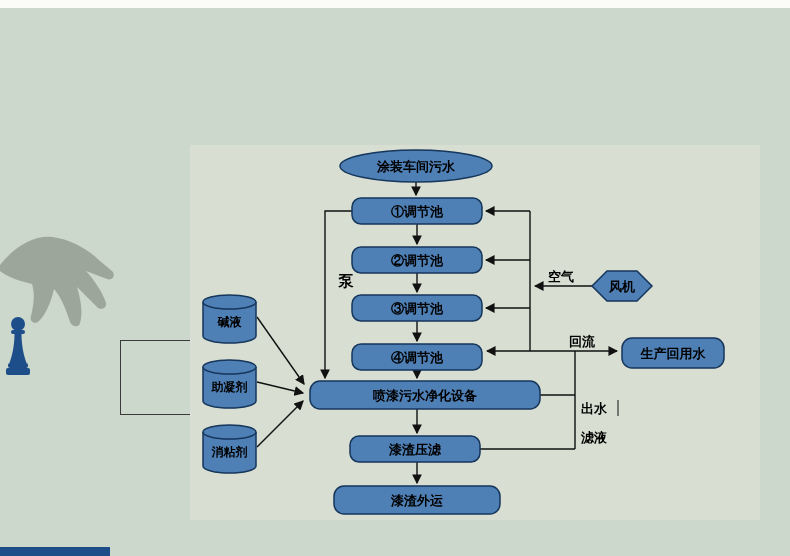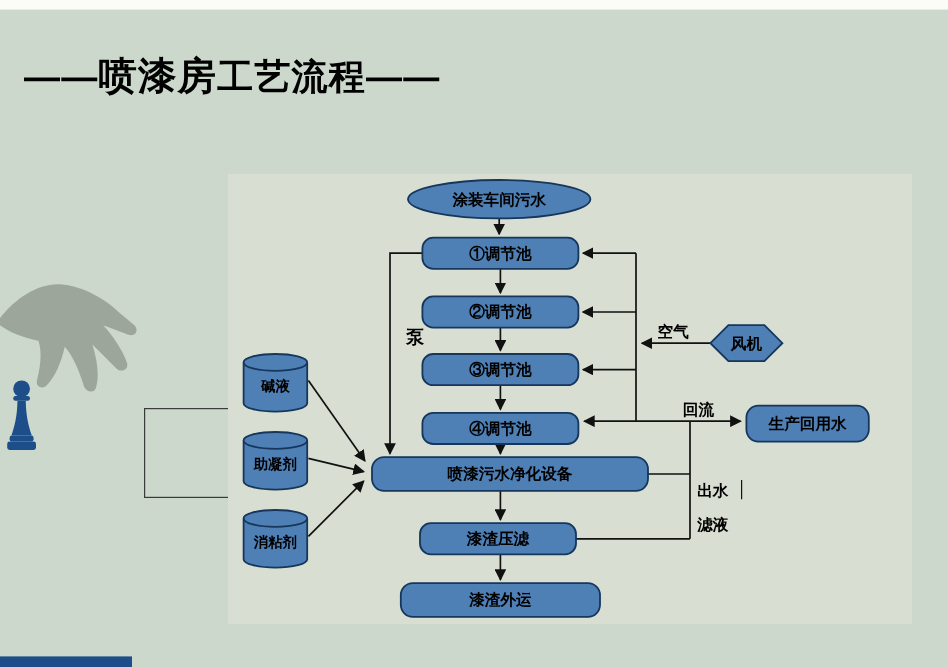--- a/index.html
+++ b/index.html
@@ -32,21 +32,20 @@
   .lbl-start{text-anchor:start;}
   .cursor{stroke:#111;stroke-width:1;}
 </style>
 </head>
 <body>
 
 <div class="slide">
 
   <div class="top-strip"></div>
 
-  <h1 class="title"><span>——</span><span class="em">喷漆房</span><span>工艺流程</span><span>——</span></h1>
 
   <svg class="hand" viewBox="0 0 115 150">
     <path fill="var(--hand-gray,#9da69b)" d="M0 60 C 14 42, 34 30, 52 32 C 70 34, 88 44, 100 56 L 112 66 C 116 70, 113 76, 107 74 L 86 66
          C 95 76, 103 88, 106 98 C 107 103, 101 106, 97 102 L 77 82
          C 81 95, 83 108, 80 118 C 79 123, 72 122, 70 117 C 66 104, 61 92, 54 84
          C 51 97, 46 109, 39 116 C 35 120, 29 117, 31 111 C 34 99, 35 88, 32 79
          C 19 76, 8 72, 0 66 Z"></path>
   </svg>
 
   <svg class="pawn" viewBox="0 0 28 62">

